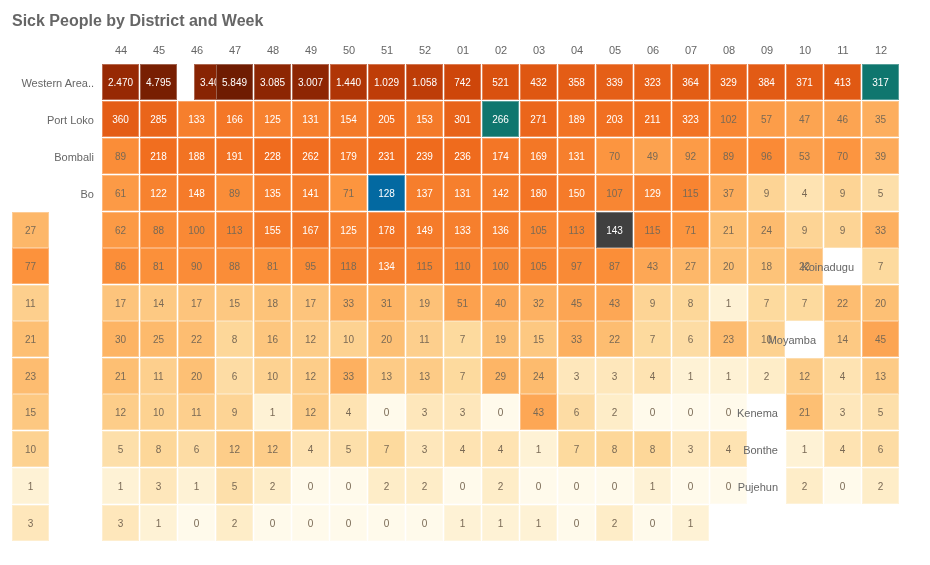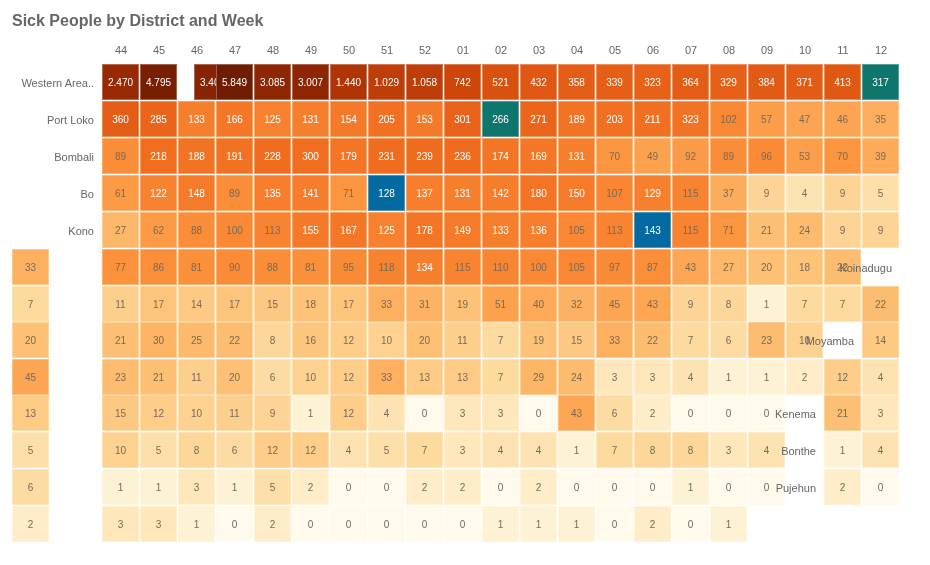--- a/index.html
+++ b/index.html
@@ -120,21 +120,21 @@
     <div class="cell" style="background: rgb(252, 157, 73); color: rgb(122, 106, 85);">57</div>
     <div class="cell" style="background: rgb(252, 164, 81); color: rgb(122, 106, 85);">47</div>
     <div class="cell" style="background: rgb(252, 164, 82); color: rgb(122, 106, 85);">46</div>
     <div class="cell" style="background: rgb(253, 174, 94); color: rgb(122, 106, 85);">35</div>
     <div class="row-label">Bombali</div>
     <div class="cell" style="background: rgb(250, 141, 56); color: rgb(122, 106, 85);">89</div>
     <div class="cell" style="background: rgb(241, 110, 31); color: rgb(255, 255, 255);">218</div>
     <div class="cell" style="background: rgb(242, 115, 35); color: rgb(255, 255, 255);">188</div>
     <div class="cell" style="background: rgb(242, 114, 35); color: rgb(255, 255, 255);">191</div>
     <div class="cell" style="background: rgb(240, 108, 30); color: rgb(255, 255, 255);">228</div>
-    <div class="cell" style="background: rgb(241, 110, 32); color: rgb(255, 255, 255);">300</div>
+    <div class="cell" style="background: rgb(241, 110, 32); color: rgb(255, 255, 255);">262</div>
     <div class="cell" style="background: rgb(243, 117, 37); color: rgb(255, 255, 255);">179</div>
     <div class="cell" style="background: rgb(240, 108, 30); color: rgb(255, 255, 255);">231</div>
     <div class="cell" style="background: rgb(239, 107, 29); color: rgb(255, 255, 255);">239</div>
     <div class="cell" style="background: rgb(239, 107, 29); color: rgb(255, 255, 255);">236</div>
     <div class="cell" style="background: rgb(243, 118, 38); color: rgb(255, 255, 255);">174</div>
     <div class="cell" style="background: rgb(243, 119, 38); color: rgb(255, 255, 255);">169</div>
     <div class="cell" style="background: rgb(246, 127, 45); color: rgb(255, 255, 255);">131</div>
     <div class="cell" style="background: rgb(252, 149, 64); color: rgb(122, 106, 85);">70</div>
     <div class="cell" style="background: rgb(252, 162, 79); color: rgb(122, 106, 85);">49</div>
     <div class="cell" style="background: rgb(252, 155, 71); color: rgb(122, 106, 85);">92</div>
@@ -158,36 +158,35 @@
     <div class="cell" style="background: rgb(243, 116, 37); color: rgb(255, 255, 255);">180</div>
     <div class="cell" style="background: rgb(245, 123, 42); color: rgb(255, 255, 255);">150</div>
     <div class="cell" style="background: rgb(248, 134, 51); color: rgb(122, 106, 85);">107</div>
     <div class="cell" style="background: rgb(246, 128, 46); color: rgb(255, 255, 255);">129</div>
     <div class="cell" style="background: rgb(248, 132, 49); color: rgb(122, 106, 85);">115</div>
     <div class="cell" style="background: rgb(253, 172, 91); color: rgb(122, 106, 85);">37</div>
     <div class="cell" style="background: rgb(253, 212, 149); color: rgb(122, 106, 85);">9</div>
     <div class="cell" style="background: rgb(254, 227, 178); color: rgb(122, 106, 85);">4</div>
     <div class="cell" style="background: rgb(253, 212, 149); color: rgb(122, 106, 85);">9</div>
     <div class="cell" style="background: rgb(253, 223, 170); color: rgb(122, 106, 85);">5</div>
-    <div class="row-label">Kono</div>
     <div class="cell" style="background: rgb(253, 183, 105); color: rgb(122, 106, 85);">27</div>
     <div class="cell" style="background: rgb(252, 154, 69); color: rgb(122, 106, 85);">62</div>
     <div class="cell" style="background: rgb(250, 141, 56); color: rgb(122, 106, 85);">88</div>
     <div class="cell" style="background: rgb(249, 137, 53); color: rgb(122, 106, 85);">100</div>
     <div class="cell" style="background: rgb(248, 132, 49); color: rgb(122, 106, 85);">113</div>
     <div class="cell" style="background: rgb(244, 122, 41); color: rgb(255, 255, 255);">155</div>
     <div class="cell" style="background: rgb(243, 119, 39); color: rgb(255, 255, 255);">167</div>
     <div class="cell" style="background: rgb(247, 129, 47); color: rgb(255, 255, 255);">125</div>
     <div class="cell" style="background: rgb(243, 117, 37); color: rgb(255, 255, 255);">178</div>
     <div class="cell" style="background: rgb(245, 123, 42); color: rgb(255, 255, 255);">149</div>
     <div class="cell" style="background: rgb(246, 127, 45); color: rgb(255, 255, 255);">133</div>
     <div class="cell" style="background: rgb(246, 126, 44); color: rgb(255, 255, 255);">136</div>
     <div class="cell" style="background: rgb(249, 135, 51); color: rgb(122, 106, 85);">105</div>
     <div class="cell" style="background: rgb(248, 132, 49); color: rgb(122, 106, 85);">113</div>
-    <div class="cell" style="background: #0369a1; color: rgb(255, 255, 255);">143</div>
+    <div class="cell" style="background: #404040; color: rgb(255, 255, 255);">143</div>
     <div class="cell" style="background: rgb(248, 132, 49); color: rgb(122, 106, 85);">115</div>
     <div class="cell" style="background: rgb(252, 149, 63); color: rgb(122, 106, 85);">71</div>
     <div class="cell" style="background: rgb(253, 191, 115); color: rgb(122, 106, 85);">21</div>
     <div class="cell" style="background: rgb(253, 187, 110); color: rgb(122, 106, 85);">24</div>
     <div class="cell" style="background: rgb(253, 212, 149); color: rgb(122, 106, 85);">9</div>
     <div class="cell" style="background: rgb(253, 212, 149); color: rgb(122, 106, 85);">9</div>
     <div class="cell" style="background: rgb(253, 176, 96); color: rgb(122, 106, 85);">33</div>
     <div class="cell" style="background: rgb(252, 146, 60); color: rgb(122, 106, 85);">77</div>
     <div class="cell" style="background: rgb(251, 142, 57); color: rgb(122, 106, 85);">86</div>
     <div class="cell" style="background: rgb(251, 144, 58); color: rgb(122, 106, 85);">81</div>

